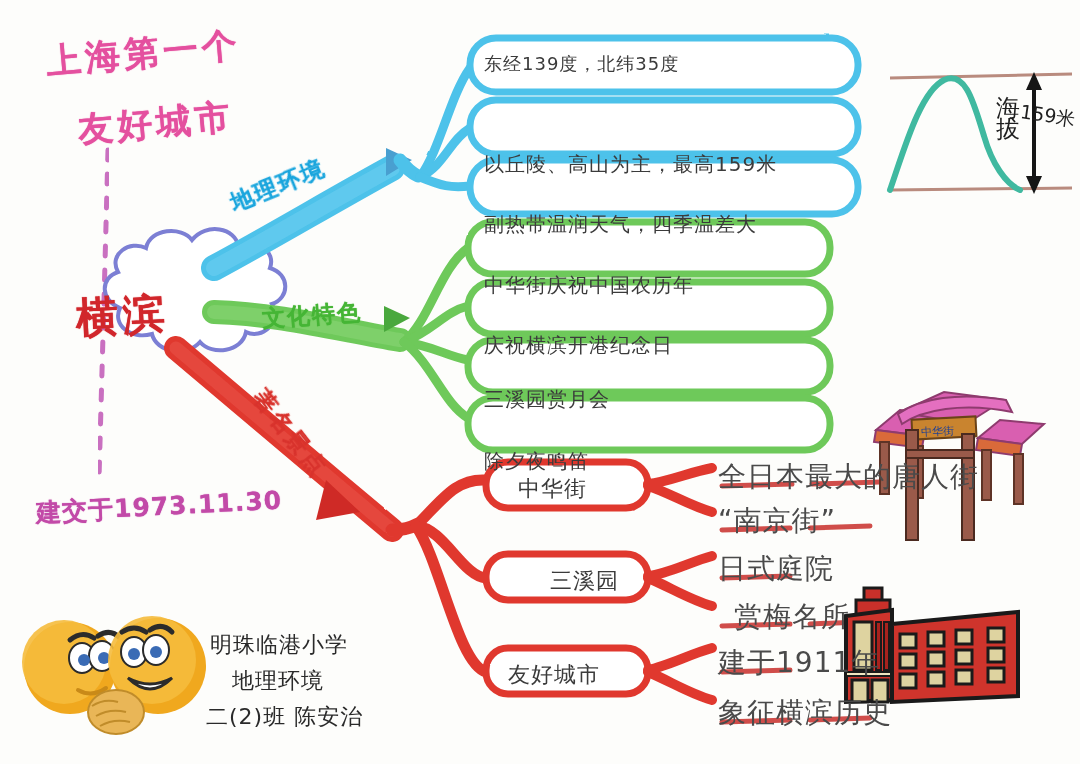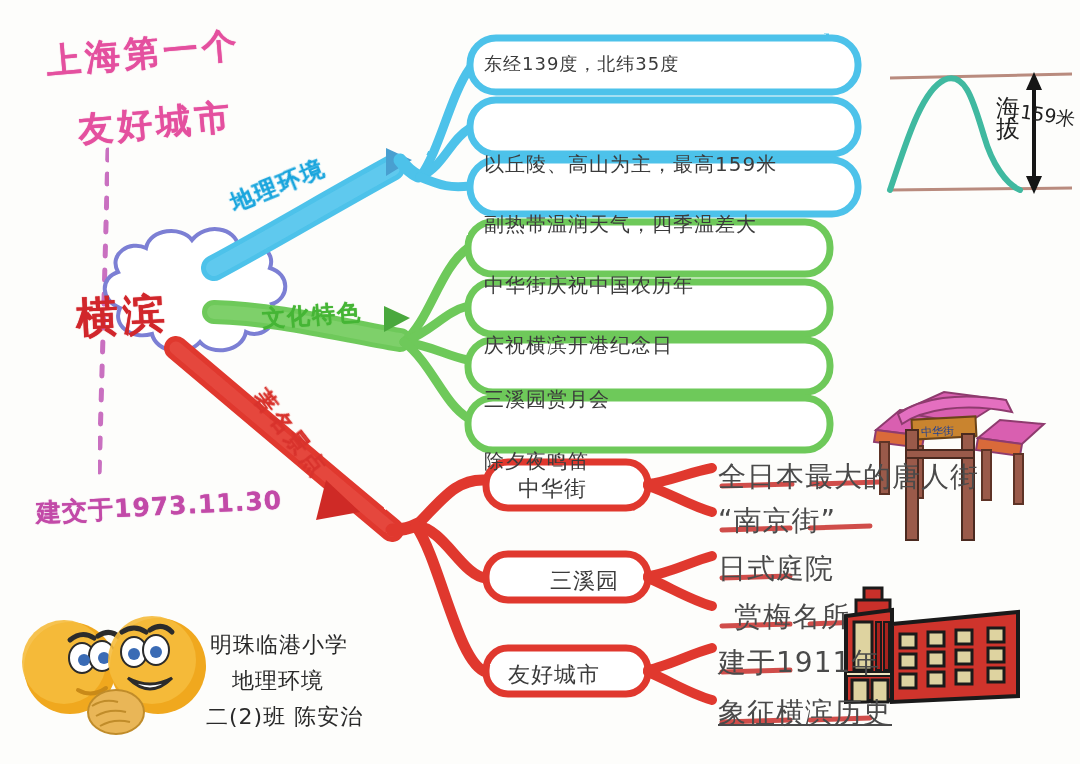--- a/index.html
+++ b/index.html
@@ -370,21 +370,21 @@
 
   <div class="node-text center" style="left:518px; top:474px;">中华街</div>
   <div class="node-text center" style="left:518px; top:566px;margin-left:32px;">三溪园</div>
   <div class="node-text center" style="left:508px; top:660px;">友好城市</div>
 
   <div class="annot" style="left:718px; top:458px;">全日本最大的唐人街</div>
   <div class="annot" style="left:718px; top:502px;">“南京街”</div>
   <div class="annot" style="left:718px; top:550px;">日式庭院</div>
   <div class="annot" style="left:734px; top:598px;">赏梅名所</div>
   <div class="annot" style="left:718px; top:644px;">建于1911年</div>
-  <div class="annot" style="left:718px; top:694px;text-decoration:underline;">象征横滨历史</div>
+  <div class="annot" style="left:718px; top:694px;">象征横滨历史</div>
 
   <div class="txt" id="elev-label">海拔</div>
   <div class="txt" id="elev-value">159米</div>
 
   <div class="txt" id="gate-sign-text">中华街</div>
 
   <div class="sig" id="sig-1">明珠临港小学</div>
   <div class="sig" id="sig-2">地理环境</div>
   <div class="sig" id="sig-3">二(2)班 陈安治</div>
 

